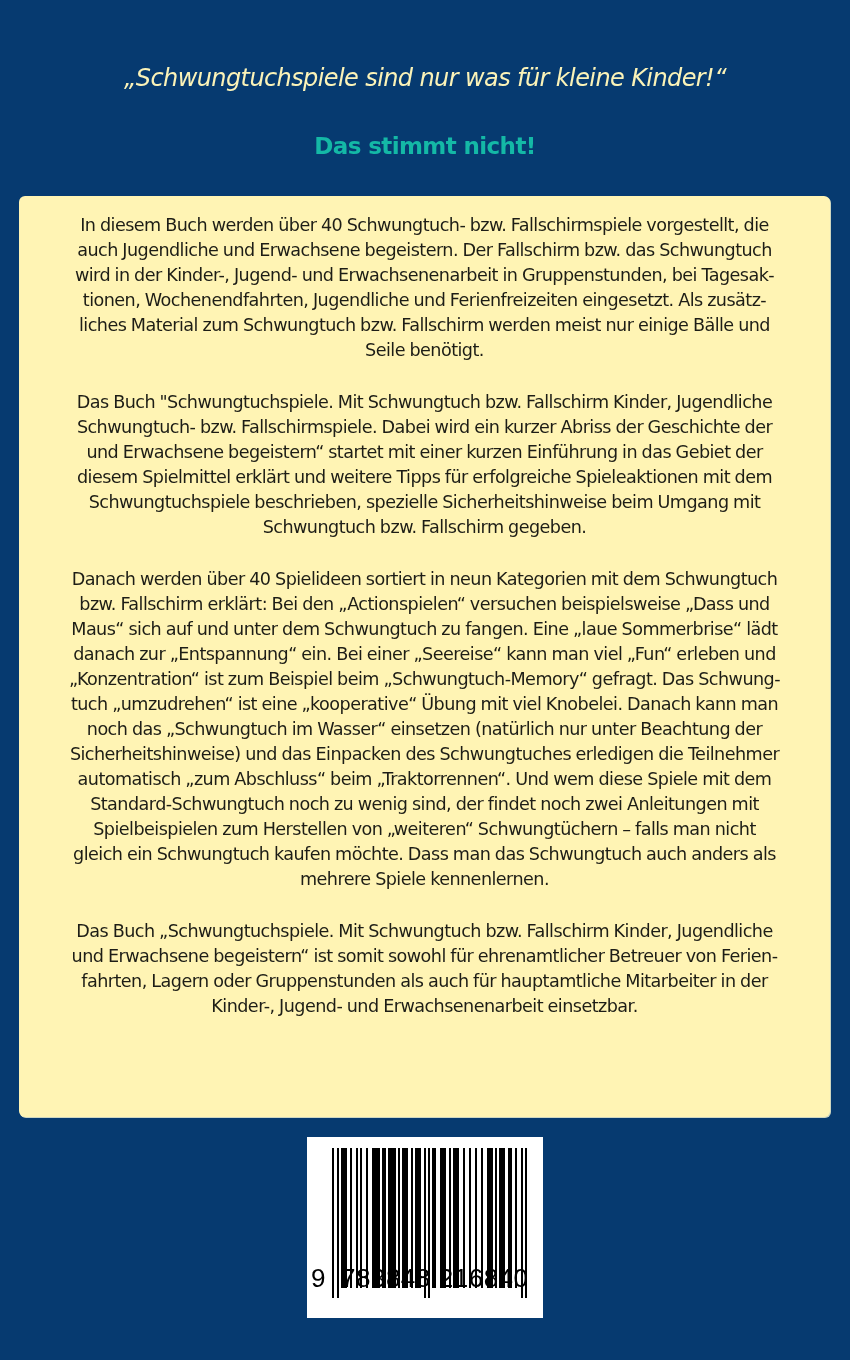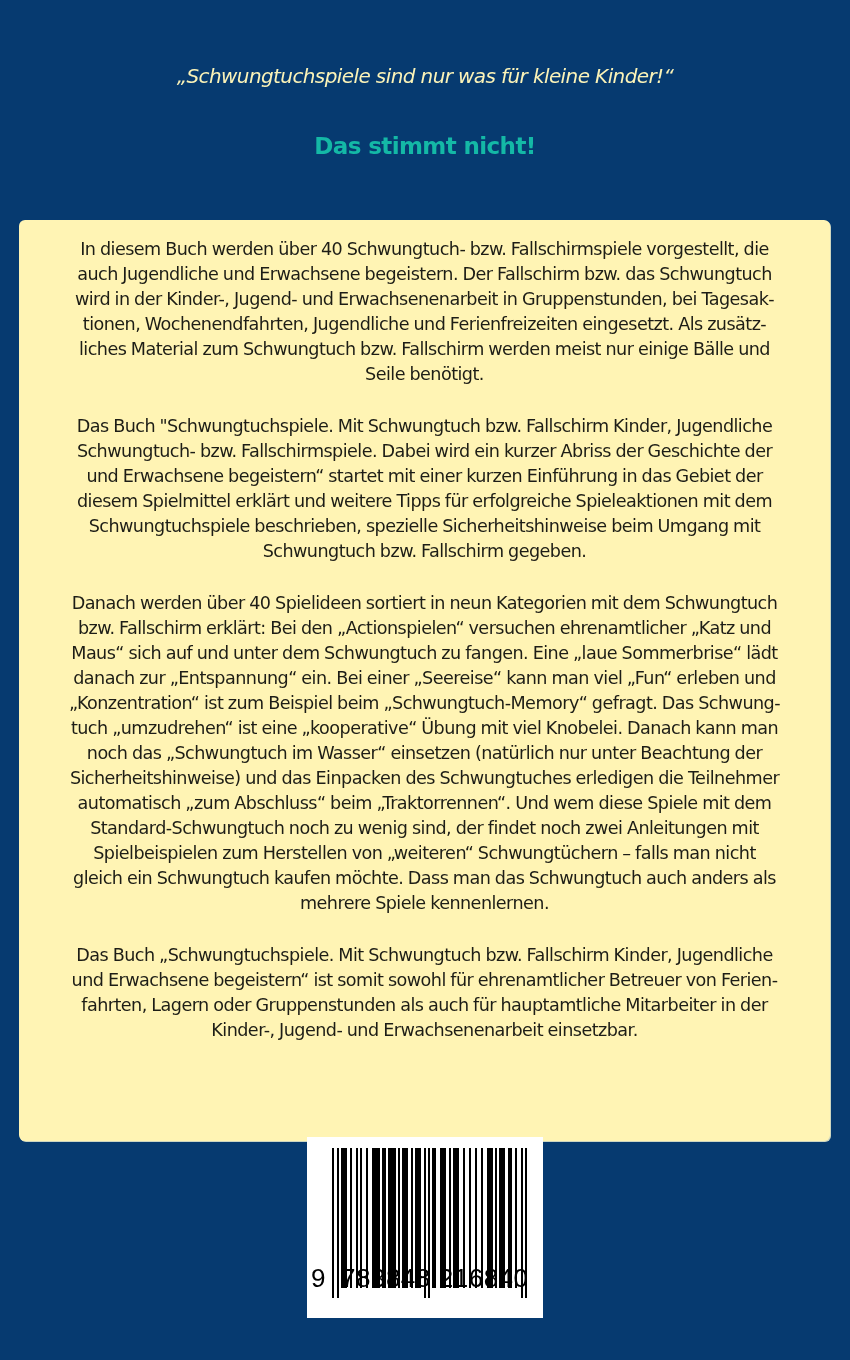--- a/index.html
+++ b/index.html
@@ -15,21 +15,21 @@
       font-family: "DejaVu Sans", sans-serif;
     }
     .tagline {
       position: absolute;
       top: 64px;
       left: 0;
       width: 850px;
       text-align: center;
       color: #fbf3b8;
       font-style: italic;
-      font-size: 20px;
+      font-size: 24px;
       letter-spacing: -0.6px;
       font-family: "DejaVu Sans", sans-serif;
     }
     .rebuttal {
       position: absolute;
       top: 133px;
       left: 0;
       width: 850px;
       text-align: center;
       color: #14b8a6;
@@ -42,21 +42,20 @@
       position: absolute;
       top: 196px;
       left: 19px;
       width: 811px;
       height: 921px;
       background: #fff4b4;
       border-radius: 6px;
       box-shadow: 1px 1px 0 #cdd6c0;
       box-sizing: border-box;
       padding: 17px 10px 8px 10px;
-      margin-top: 24px;
     }
     .para {
       margin: 0 0 27px 0;
       text-align: center;
       color: #1d1d16;
       font-family: "DejaVu Sans", sans-serif;
       font-size: 17.6px;
       letter-spacing: -0.55px;
       word-spacing: -0.5px;
       line-height: 25px;
@@ -118,21 +117,21 @@
   <p class="para">
     <span class="line">Das Buch "Schwungtuchspiele. Mit Schwungtuch bzw. Fallschirm Kinder, Jugendliche</span>
     <span class="line">Schwungtuch- bzw. Fallschirmspiele. Dabei wird ein kurzer Abriss der Geschichte der</span>
     <span class="line">und Erwachsene begeistern“ startet mit einer kurzen Einführung in das Gebiet der</span>
     <span class="line">diesem Spielmittel erklärt und weitere Tipps für erfolgreiche Spieleaktionen mit dem</span>
     <span class="line">Schwungtuchspiele beschrieben, spezielle Sicherheitshinweise beim Umgang mit</span>
     <span class="line">Schwungtuch bzw. Fallschirm gegeben.</span>
   </p>
   <p class="para">
     <span class="line">Danach werden über 40 Spielideen sortiert in neun Kategorien mit dem Schwungtuch</span>
-    <span class="line">bzw. Fallschirm erklärt: Bei den „Actionspielen“ versuchen ehrenamtlicher „Katz und</span>
+    <span class="line">bzw. Fallschirm erklärt: Bei den „Actionspielen“ versuchen beispielsweise „Dass und</span>
     <span class="line">Maus“ sich auf und unter dem Schwungtuch zu fangen. Eine „laue Sommerbrise“ lädt</span>
     <span class="line">danach zur „Entspannung“ ein. Bei einer „Seereise“ kann man viel „Fun“ erleben und</span>
     <span class="line">„Konzentration“ ist zum Beispiel beim „Schwungtuch-Memory“ gefragt. Das Schwung-</span>
     <span class="line">tuch „umzudrehen“ ist eine „kooperative“ Übung mit viel Knobelei. Danach kann man</span>
     <span class="line">noch das „Schwungtuch im Wasser“ einsetzen (natürlich nur unter Beachtung der</span>
     <span class="line">Sicherheitshinweise) und das Einpacken des Schwungtuches erledigen die Teilnehmer</span>
     <span class="line">automatisch „zum Abschluss“ beim „Traktorrennen“. Und wem diese Spiele mit dem</span>
     <span class="line">Standard-Schwungtuch noch zu wenig sind, der findet noch zwei Anleitungen mit</span>
     <span class="line">Spielbeispielen zum Herstellen von „weiteren“ Schwungtüchern – falls man nicht</span>
     <span class="line">gleich ein Schwungtuch kaufen möchte. Dass man das Schwungtuch auch anders als</span>

